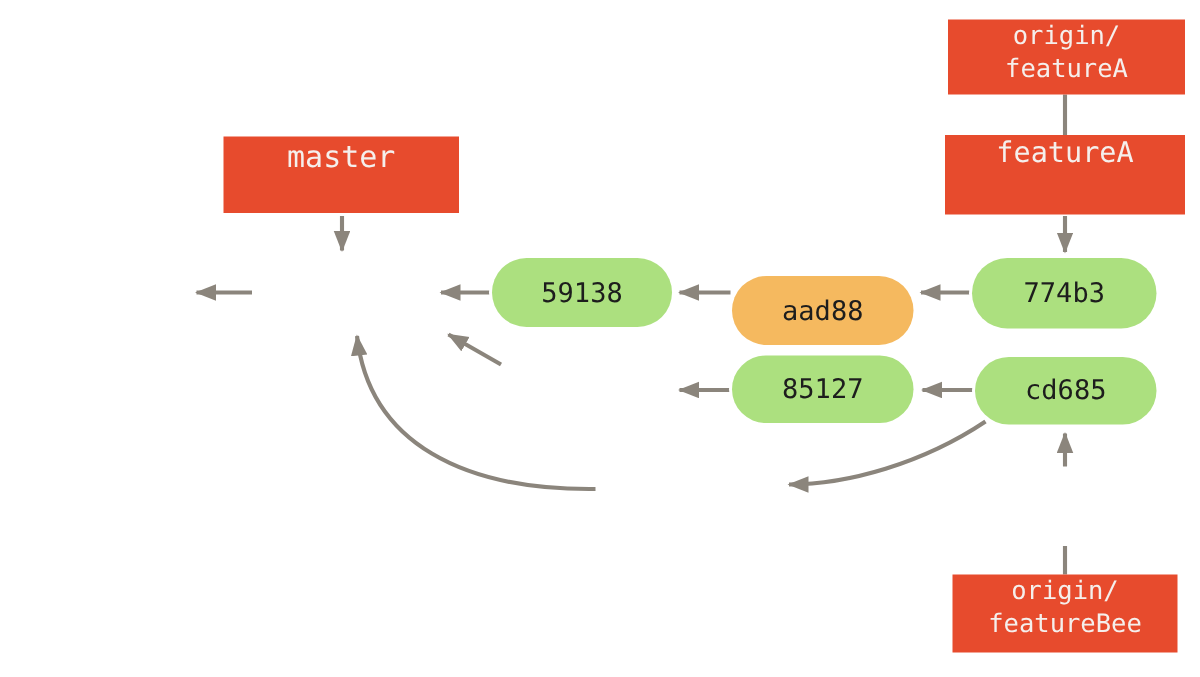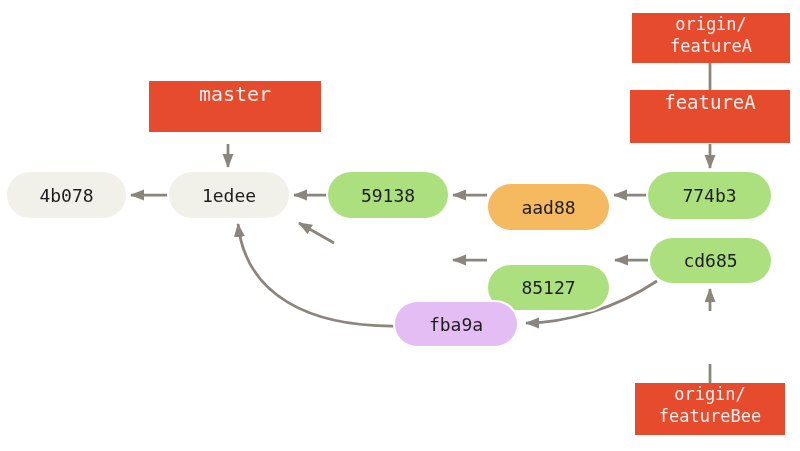--- a/index.html
+++ b/index.html
@@ -95,50 +95,41 @@
 
   <div class="ref-label size-sm" style="left:632px; top:13px; width:158px; height:50px;">
     <span>origin/</span>
     <span>featureA</span>
   </div>
 
   <div class="ref-label size-md" style="left:630px; top:90px; width:160px; height:53px;">
     <span>featureA</span>
   </div>
 
-  <div class="ref-label size-lg" style="left:149px; top:81px; width:172px; height:51px;">
+  <div class="ref-label size-lg" style="left:149px; top:91px; width:157px; height:51px;">
     <span>master</span>
   </div>
 
 
   <div class="ref-label size-sm" style="left:635px; top:383px; width:150px; height:52px;">
     <span>origin/</span>
     <span>featureBee</span>
   </div>
 
-  <div class="commit-pill gray" style="left:7px; top:172px; width:119px; height:46px;">
-    <span>4b078</span>
-  </div>
-  <div class="commit-pill gray" style="left:169px; top:172px; width:120px; height:46px;">
-    <span>1edee</span>
-  </div>
   <div class="commit-pill green" style="left:328px; top:172px; width:120px; height:46px;">
     <span>59138</span>
   </div>
   <div class="commit-pill orange" style="left:488px; top:184px; width:121px; height:46px;">
     <span>aad88</span>
   </div>
   <div class="commit-pill green" style="left:648px; top:172px; width:123px; height:47px;">
     <span>774b3</span>
   </div>
 
-  <div class="commit-pill green" style="left:488px; top:237px; width:121px; height:45px;margin-top:28px;">
+  <div class="commit-pill green" style="left:488px; top:237px; width:121px; height:45px;">
     <span>85127</span>
   </div>
   <div class="commit-pill green" style="left:650px; top:238px; width:121px; height:45px;">
     <span>cd685</span>
   </div>
 
-  <div class="commit-pill purple" style="left:395px; top:302px; width:122px; height:44px;">
-    <span>fba9a</span>
-  </div>
 
 </div>
 
 </body></html>

